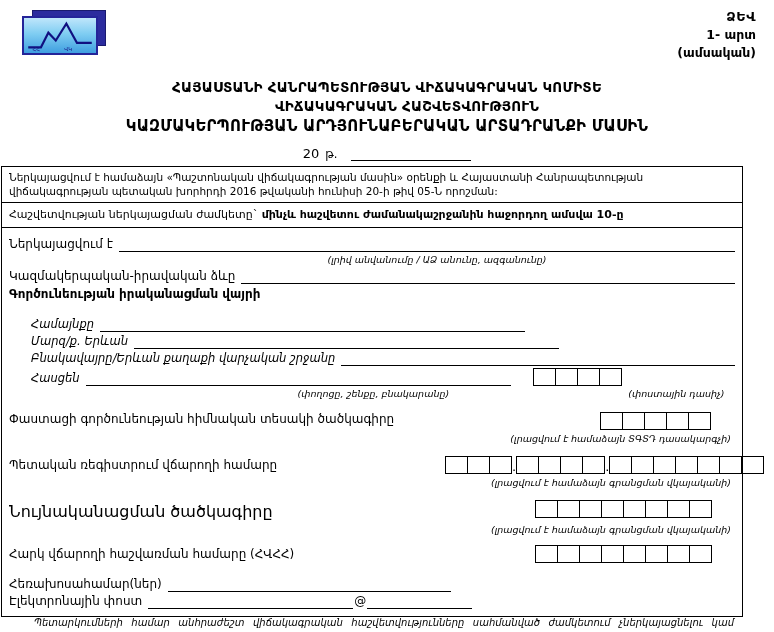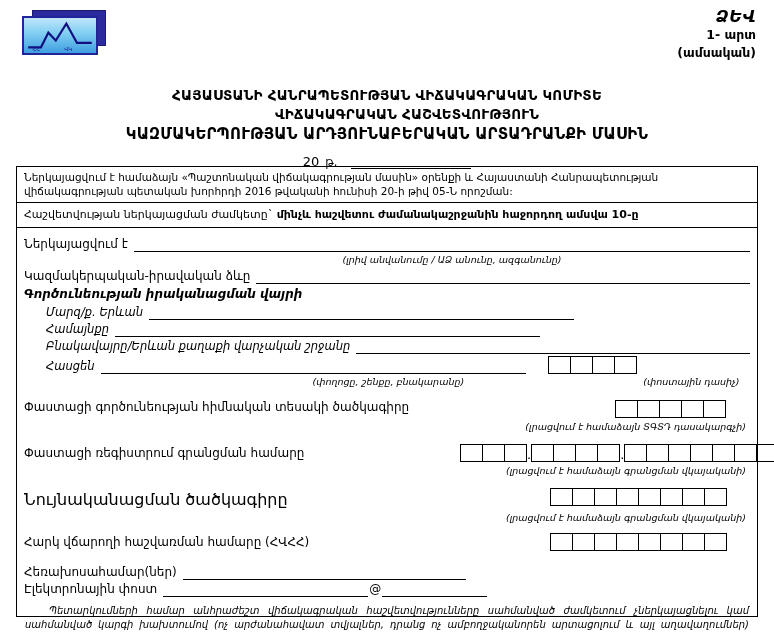--- a/index.html
+++ b/index.html
@@ -26,44 +26,44 @@
     background:linear-gradient(180deg,#bfe6fb 0%,#7fcdf2 45%,#3f9fe0 100%);
     border:2px solid #242499;
     overflow:hidden;
   }
   .logo .front svg{display:block;width:100%;height:100%;}
 
   .hdr-right{
     position:absolute;right:18px;top:8px;text-align:right;
     font-weight:bold;font-size:13px;line-height:18px;
   }
-  .hdr-right .l1{font-size:16px;letter-spacing:.5px;font-style:italic;}
+  .hdr-right .l1{font-size:13px;letter-spacing:.5px;}
   .hdr-right .l2{font-size:12.5px;}
   .hdr-right .l3{font-size:12.5px;}
 
   
-  .titles{text-align:center;margin-top:14px;}
+  .titles{text-align:center;margin-top:6px;}
   .t1{font-weight:bold;font-size:13.5px;letter-spacing:.2px;line-height:19px;}
   .t2{font-weight:bold;font-size:13.5px;letter-spacing:.2px;line-height:19px;padding-left:40px;}
   .t3{font-weight:bold;font-size:15px;letter-spacing:.2px;line-height:21px;}
 
   .dateline{
     text-align:center;margin-top:9px;font-size:12px;
     display:flex;justify-content:center;align-items:flex-end;gap:6px;
   }
   .dateline .yr{font-size:13px;}
   .dateline .th{font-size:11.5px;}
   .dateline .rule{
     display:inline-block;width:120px;border-bottom:1px solid #000;height:11px;
     margin-left:8px;
   }
 
   
   .formbox{
-    position:absolute;left:16px;top:166px;width:742px;height:451px;
+    position:absolute;left:1px;top:166px;width:742px;height:451px;
     border:1px solid #000;box-sizing:border-box;
   }
   .note-cell{
     border-bottom:1px solid #000;
     padding:4px 6px 4px 7px;
     font-size:10.5px;line-height:13.5px;
   }
   .note-cell2{
     border-bottom:1px solid #000;
     padding:5px 6px 5px 7px;
@@ -158,29 +158,29 @@
         <span class="lbl">Ներկայացվում է</span>
         <span class="line"></span>
       </div>
       <div class="caption" style="margin:0 0 3px 130px;">(լրիվ անվանումը / ԱՁ անունը, ազգանունը)</div>
 
       <div class="row">
         <span class="lbl">Կազմակերպական-իրավական ձևը</span>
         <span class="line"></span>
       </div>
 
-      <div class="bold" style="margin:3px 0 4px 0;font-style:italic;">Գործունեության իրականացման վայրի</div>
+      <div class="bold" style="margin:3px 0 16px 0;">Գործունեության իրականացման վայրի</div>
+
+      <div class="row indent">
+        <span class="lbl sub">Համայնքը</span>
+        <span class="line" style="max-width:425px;"></span>
+      </div>
 
       <div class="row indent">
         <span class="lbl sub">Մարզ/ք. Երևան</span>
-        <span class="line" style="max-width:425px;"></span>
-      </div>
-
-      <div class="row indent">
-        <span class="lbl sub">Համայնքը</span>
         <span class="line" style="max-width:425px;"></span>
       </div>
 
       <div class="row indent">
         <span class="lbl sub">Բնակավայրը/Երևան քաղաքի վարչական շրջանը</span>
         <span class="line" style="max-width:425px;"></span>
       </div>
 
       <div class="row indent">
         <span class="lbl sub">Հասցեն</span>
@@ -207,21 +207,21 @@
             <span class="bx"></span>
             <span class="bx"></span>
             <span class="bx"></span>
             <span class="bx"></span>
           </span>
         </div>
       </div>
       <div class="caption" style="text-align:right;padding-right:4px;margin-top:3px;">(լրացվում է համաձայն ՏԳՏԴ դասակարգչի)</div>
 
       <div style="display:flex;align-items:flex-start;margin-top:11px;">
-        <div style="flex:1;font-size:12px;padding-top:2px;">Փաստացի ռեգիստրում գրանցման համարը</div>
+        <div style="flex:1;font-size:12px;padding-top:2px;">Պետական ռեգիստրում վճարողի համարը</div>
         <div style="width:290px;">
           <div style="display:flex;align-items:flex-end;">
             <span class="boxes">
               <span class="bx"></span>
               <span class="bx"></span>
               <span class="bx"></span>
             </span>
             <span class="dot">.</span>
             <span class="boxes">
               <span class="bx"></span>

